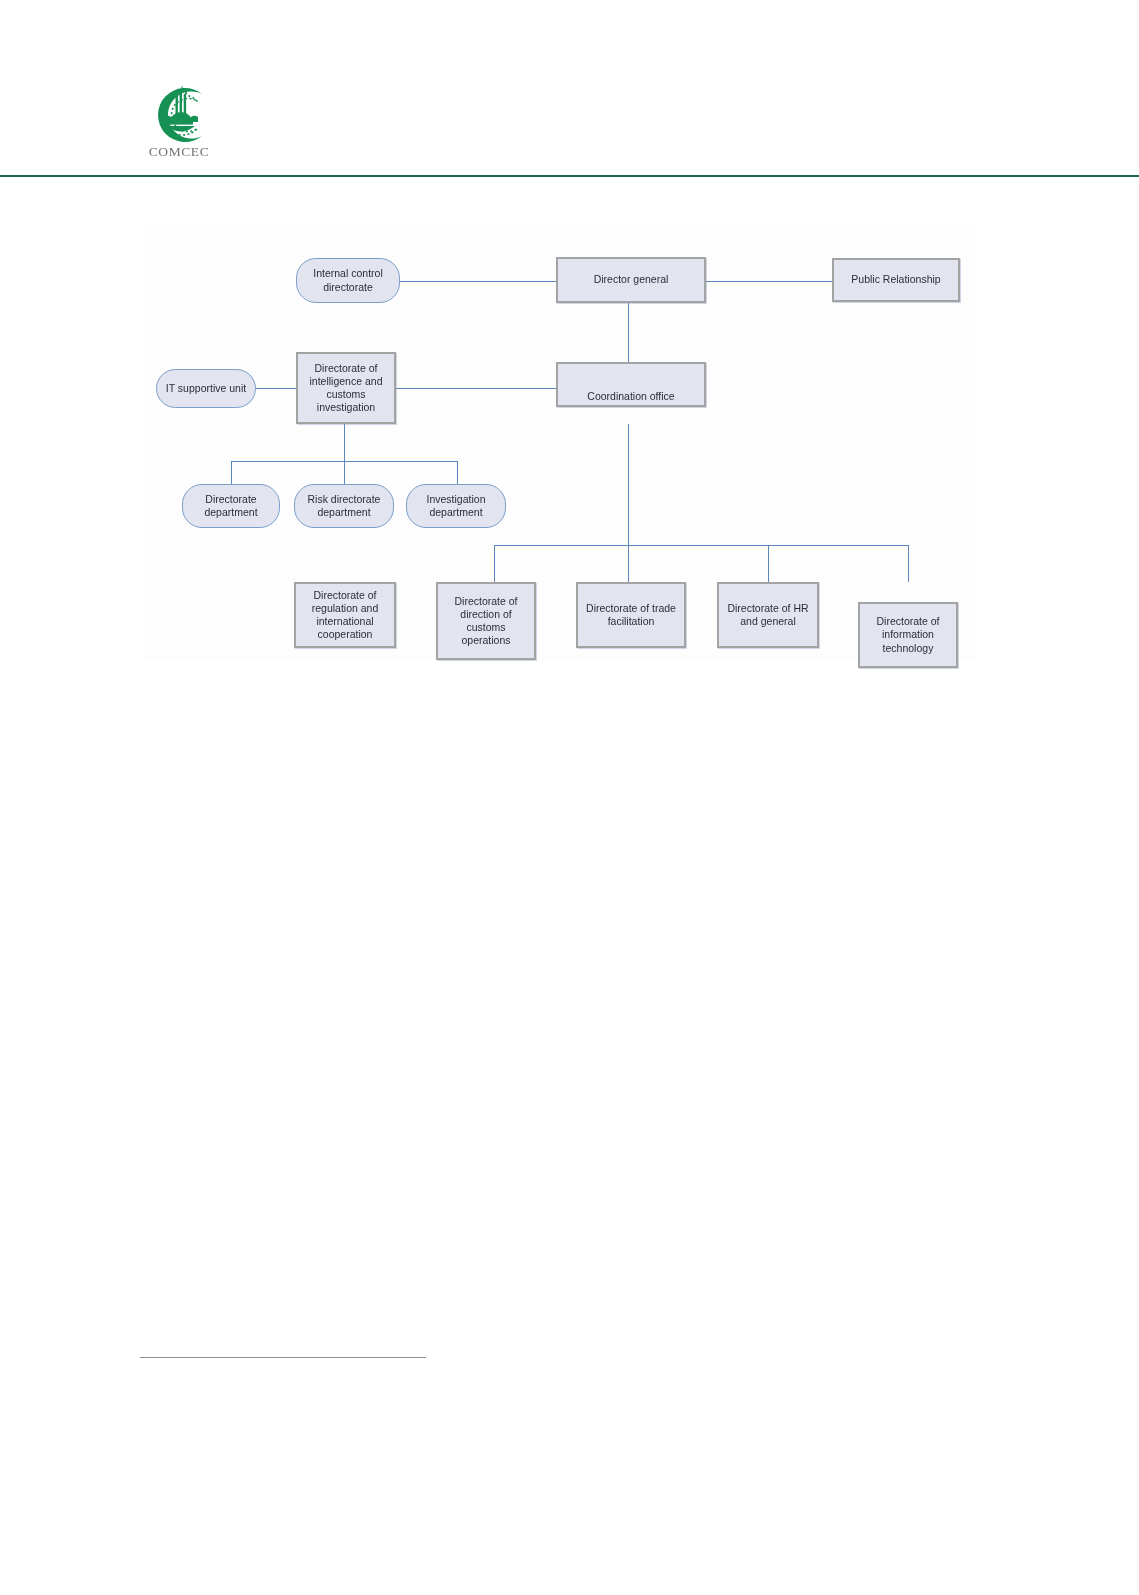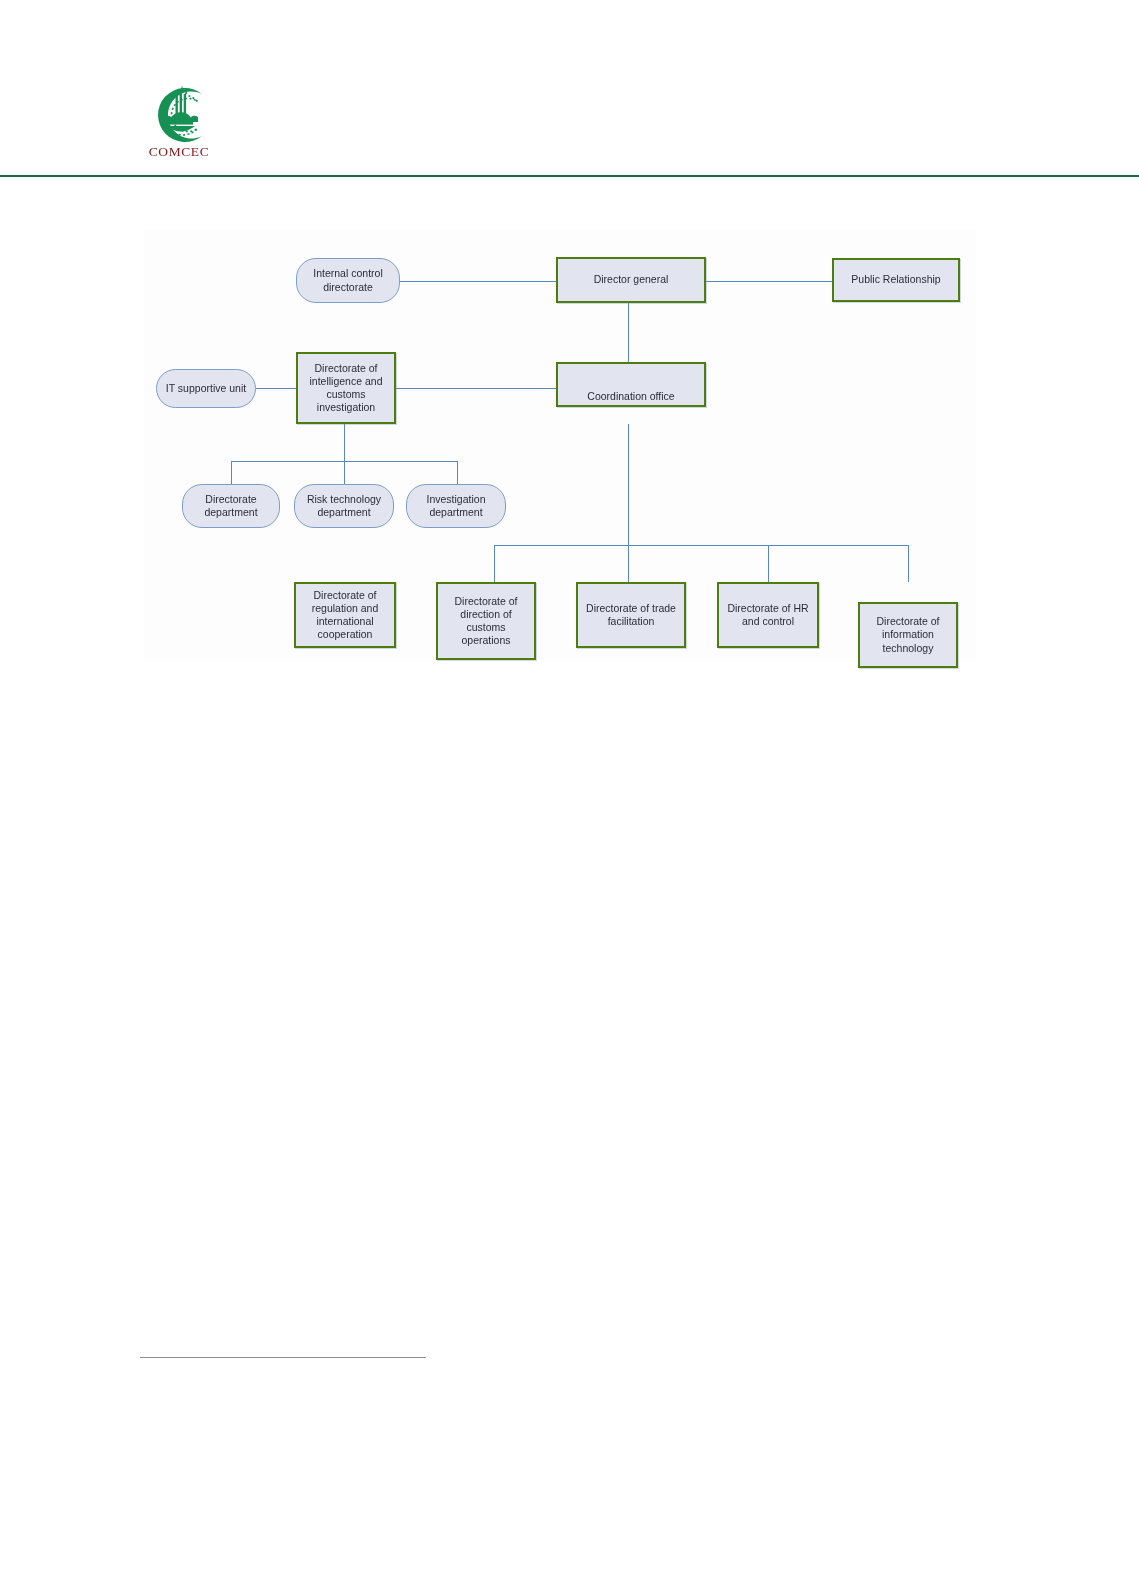--- a/index.html
+++ b/index.html
@@ -39,21 +39,21 @@
   }
   #comcec-logo .logo-word {
     position: absolute;
     left: 0;
     top: 60px;
     width: 78px;
     text-align: center;
     font-family: "Liberation Serif", serif;
     font-size: 13.5px;
     letter-spacing: 0.6px;
-    color: #7f1d1d;
+    color: #737373;
   }
   #header-rule {
     position: absolute;
     left: 0;
     top: 175px;
     width: 1139px;
     height: 2px;
     background: #176b45;
   }
 
@@ -84,21 +84,21 @@
     display: flex;
     align-items: center;
     justify-content: center;
     text-align: center;
     line-height: 1.24;
     font-size: 10.5px;
     padding: 2px 4px;
     z-index: 2;
   }
   .node.square {
-    border: 2px solid #4d7c0f;
+    border: 2px solid #a3a3a3;
     box-shadow: 1px 1px 0 rgba(120,140,180,0.35);
   }
   .node.rounded {
     border: 1.4px solid #7d9ec9;
     border-radius: 20px;
   }
 
   .conn {
     position: absolute;
     background: #5b87be;
@@ -203,41 +203,41 @@
 
   <div class="node square" style="left:412px; top:132px; width:150px; height:45px;align-items:flex-end;">
     <span>Coordination office</span>
   </div>
 
   <div class="node rounded" style="left:38px; top:254px; width:98px; height:44px;">
     <span>Directorate department</span>
   </div>
 
   <div class="node rounded" style="left:150px; top:254px; width:100px; height:44px;">
-    <span>Risk technology department</span>
+    <span>Risk directorate department</span>
   </div>
 
   <div class="node rounded" style="left:262px; top:254px; width:100px; height:44px;">
     <span>Investigation department</span>
   </div>
 
   <div class="node square" style="left:150px; top:352px; width:102px; height:66px;text-align:center;">
     <span>Directorate of regulation and international cooperation</span>
   </div>
 
   <div class="node square" style="left:292px; top:352px; width:100px; height:78px;">
     <span>Directorate of direction of customs operations</span>
   </div>
 
   <div class="node square" style="left:432px; top:352px; width:110px; height:66px;">
     <span>Directorate of trade facilitation</span>
   </div>
 
   <div class="node square" style="left:573px; top:352px; width:102px; height:66px;">
-    <span>Directorate of HR and control</span>
+    <span>Directorate of HR and general</span>
   </div>
 
   <div class="node square" style="left:714px; top:372px; width:100px; height:66px;">
     <span>Directorate of information technology</span>
   </div>
 
 </div>
 
 <div id="footnote-rule"></div>
 

